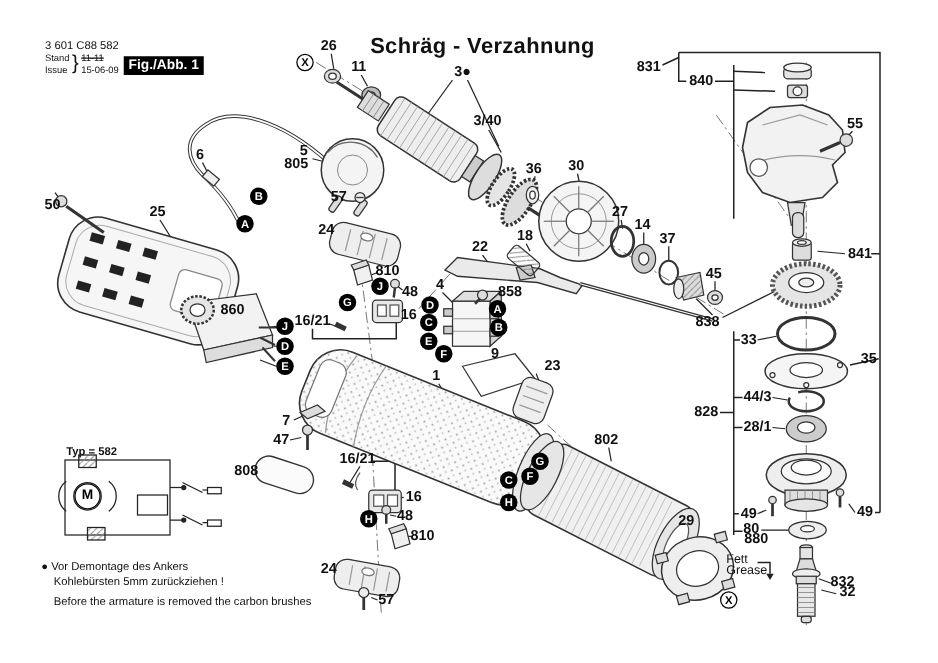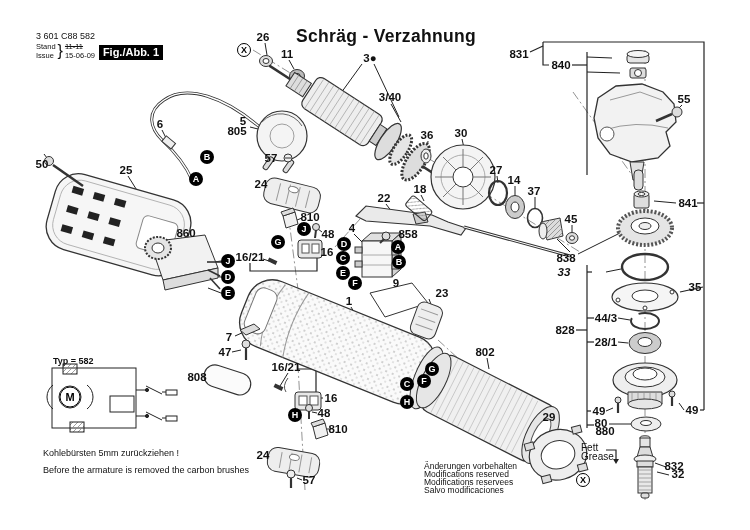--- a/index.html
+++ b/index.html
@@ -541,30 +541,28 @@
   <span>
     <div class="strike">11-11</div>
     <div>15-06-09</div>
   </span>
 </div>
 <div class="abs" id="fig-box">Fig./Abb. 1</div>
 <div class="abs" id="main-title">Schräg - Verzahnung</div>
 <div class="abs" id="typ-label">Typ = 582</div>
 
 <div class="abs" id="warning-note">
+  <div>
+    <span>●</span>
+    <span>Vor Demontage des Ankers</span>
+  </div>
   <div class="ind">Kohlebürsten 5mm zurückziehen !</div>
   <div class="en ind">Before the armature is removed the carbon brushes</div>
 </div>
 
-<div class="abs" id="footnotes">
-  <div>Änderungen vorbehalten</div>
-  <div>Modifications reserved</div>
-  <div>Modifications reservees</div>
-  <div>Salvo modificaciones</div>
-</div>
 
 <div class="abs" id="grease-note">
   <div>Fett</div>
   <div>Grease</div>
 </div>
 
 <div id="callouts">
       <div class="callout" style="left: 263px; top: 37px;">26</div>
       <div class="callout" style="left: 287px; top: 54px;">11</div>
       <div class="callout" style="left: 370px; top: 58px;">3●</div>
@@ -584,40 +582,40 @@
       <div class="callout" style="left: 420px; top: 189px;">18</div>
       <div class="callout" style="left: 352px; top: 228px;">4</div>
       <div class="callout" style="left: 408px; top: 234px;">858</div>
       <div class="callout" style="left: 427px; top: 135px;">36</div>
       <div class="callout" style="left: 461px; top: 133px;">30</div>
       <div class="callout" style="left: 496px; top: 170px;">27</div>
       <div class="callout" style="left: 514px; top: 180px;">14</div>
       <div class="callout" style="left: 534px; top: 191px;">37</div>
       <div class="callout" style="left: 571px; top: 219px;">45</div>
       <div class="callout" style="left: 566px; top: 258px;">838</div>
-      <div class="callout" style="left: 186px; top: 233px;">860</div>
+      <div class="callout" style="left: 186px; top: 248px;">860</div>
       <div class="callout" style="left: 396px; top: 283px;">9</div>
       <div class="callout" style="left: 427px; top: 293px; margin-left: 15px;">23</div>
       <div class="callout" style="left: 349px; top: 301px;">1</div>
       <div class="callout" style="left: 229px; top: 337px;">7</div>
       <div class="callout" style="left: 225px; top: 352px;">47</div>
       <div class="callout" style="left: 197px; top: 377px;">808</div>
       <div class="callout" style="left: 286px; top: 367px;">16/21</div>
       <div class="callout" style="left: 331px; top: 398px;">16</div>
       <div class="callout" style="left: 324px; top: 413px;">48</div>
       <div class="callout" style="left: 338px; top: 429px;">810</div>
       <div class="callout" style="left: 263px; top: 455px;">24</div>
       <div class="callout" style="left: 309px; top: 480px;">57</div>
       <div class="callout" style="left: 485px; top: 352px;">802</div>
       <div class="callout" style="left: 549px; top: 417px;">29</div>
       <div class="callout" style="left: 519px; top: 54px;">831</div>
       <div class="callout" style="left: 561px; top: 65px;">840</div>
       <div class="callout" style="left: 684px; top: 99px; text-align: right;">55</div>
       <div class="callout" style="left: 688px; top: 203px;">841</div>
-      <div class="callout" style="left: 564px; top: 272px; font-style: italic;">33</div>
+      <div class="callout" style="left: 599px; top: 272px;">33</div>
       <div class="callout" style="left: 695px; top: 287px;">35</div>
       <div class="callout" style="left: 606px; top: 318px;">44/3</div>
       <div class="callout" style="left: 565px; top: 330px;">828</div>
       <div class="callout" style="left: 606px; top: 342px;">28/1</div>
       <div class="callout" style="left: 599px; top: 411px;">49</div>
       <div class="callout" style="left: 692px; top: 410px;">49</div>
       <div class="callout" style="left: 601px; top: 423px;">80</div>
       <div class="callout" style="left: 605px; top: 431px;">880</div>
       <div class="callout" style="left: 674px; top: 466px;">832</div>
       <div class="callout" style="left: 678px; top: 474px;">32</div>

